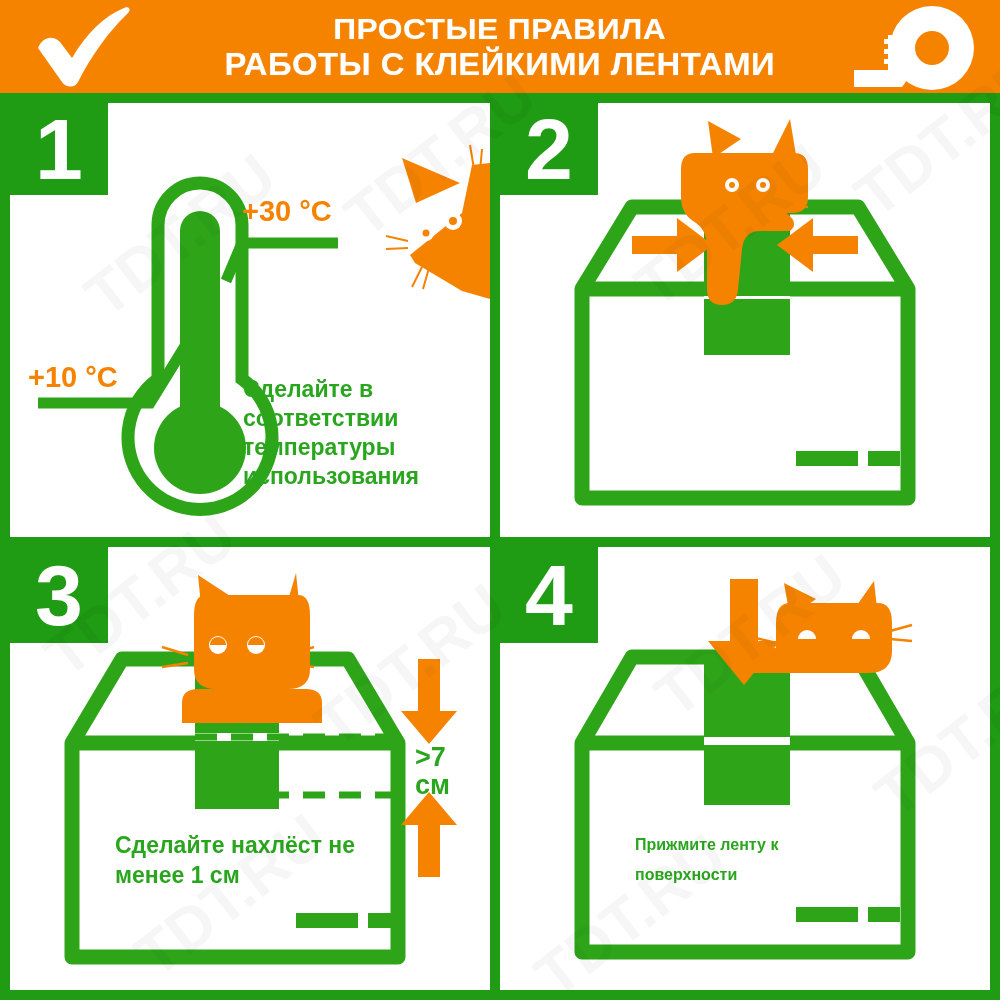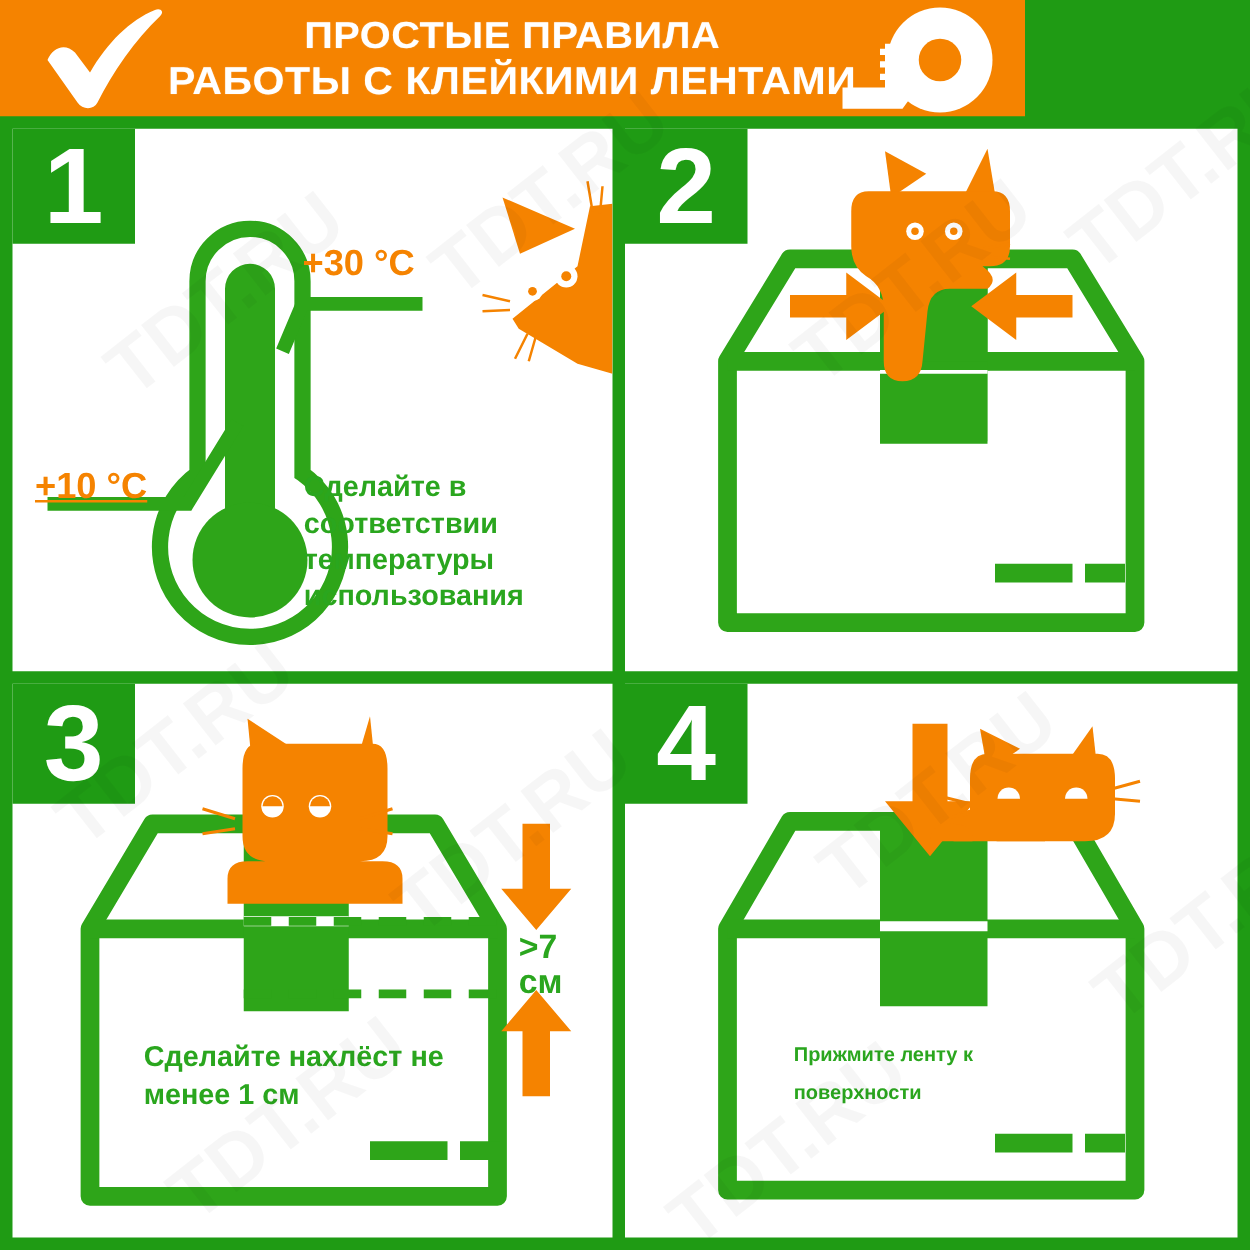--- a/index.html
+++ b/index.html
@@ -5,21 +5,21 @@
   html,body{margin:0;padding:0;background:#fff;}
   body{width:1000px;height:1000px;overflow:hidden;font-family:"Liberation Sans",sans-serif;}
 
   #poster{
     position:relative;width:1000px;height:1000px;
     background:#1f9b14;box-sizing:border-box;
   }
 
   
   #header{
-    position:absolute;left:0;top:0;width:820px;height:93px;
+    position:absolute;left:0;top:0;width:1000px;height:93px;
     background:#f58300;
     display:flex;align-items:center;justify-content:center;
   }
   #check-wrap{position:absolute;left:28px;top:6px;width:110px;height:82px;}
   #tape-wrap{position:absolute;right:14px;top:4px;width:150px;height:88px;}
   #header-title{
     text-align:center;color:#ffffff;font-weight:bold;
     font-size:30px;line-height:36px;letter-spacing:0.4px;
     text-transform:uppercase;
     transform:scaleX(1.06);
@@ -55,21 +55,21 @@
   #p1-text{left:233px;top:272px;width:240px;font-size:23px;line-height:29px;}
   #p2-text{left:108px;top:258px;width:235px;font-size:22px;line-height:28px;}
   #p3-text{left:105px;top:283px;width:265px;font-size:23px;line-height:30px;}
   #p4-text{left:135px;top:283px;width:250px;font-size:16px;line-height:30px;}
 
   .temp{
     position:absolute;color:#f58300;font-weight:bold;font-size:29px;
     font-family:"Liberation Sans",sans-serif;white-space:nowrap;
   }
   #t-hi{left:232px;top:92px;}
-  #t-lo{left:18px;top:270px;text-decoration:underline;}
+  #t-lo{left:18px;top:258px;}
 
   .ovl{position:absolute;color:#2aa61e;font-weight:bold;font-family:"Liberation Sans",sans-serif;}
   #p3-gap{left:405px;top:196px;font-size:27px;line-height:28px;text-align:left;}
 
   
   #wm{position:absolute;left:0;top:0;width:1000px;height:1000px;pointer-events:none;overflow:hidden;}
   .wmt{
     position:absolute;color:rgba(0,0,0,0.035);font-weight:bold;font-size:62px;
     font-family:"Liberation Sans",sans-serif;transform:rotate(-38deg);white-space:nowrap;
   }

